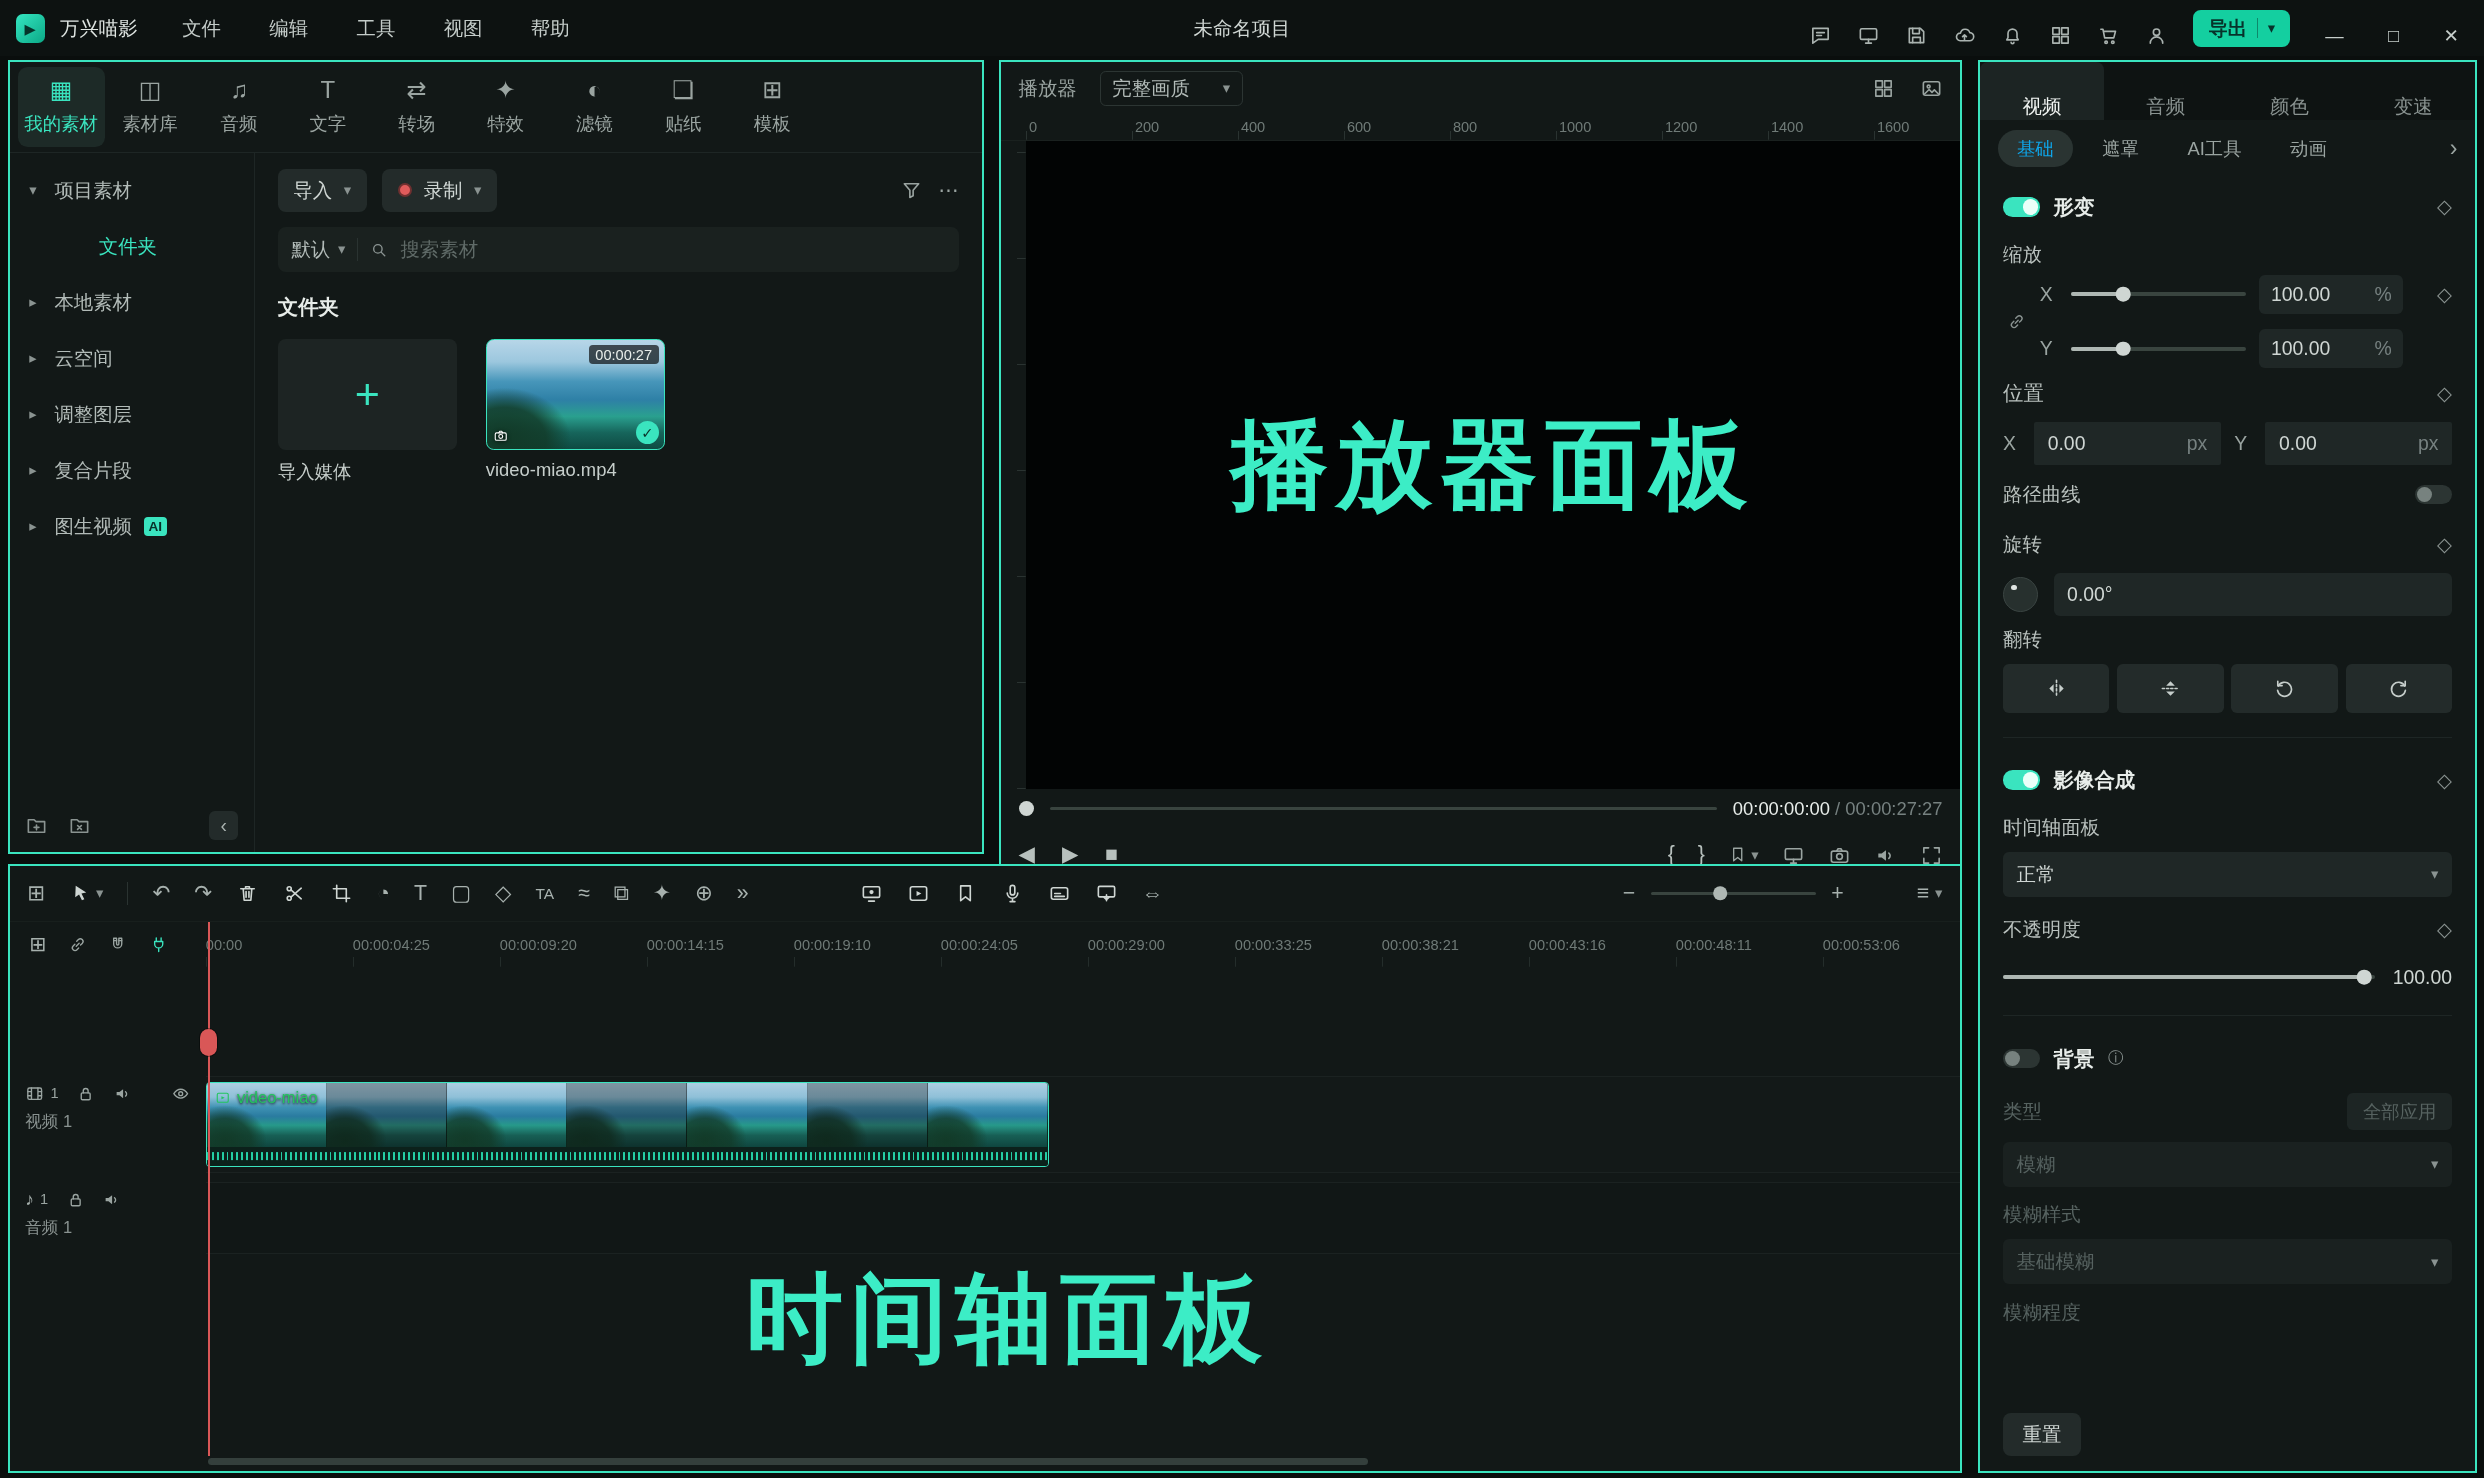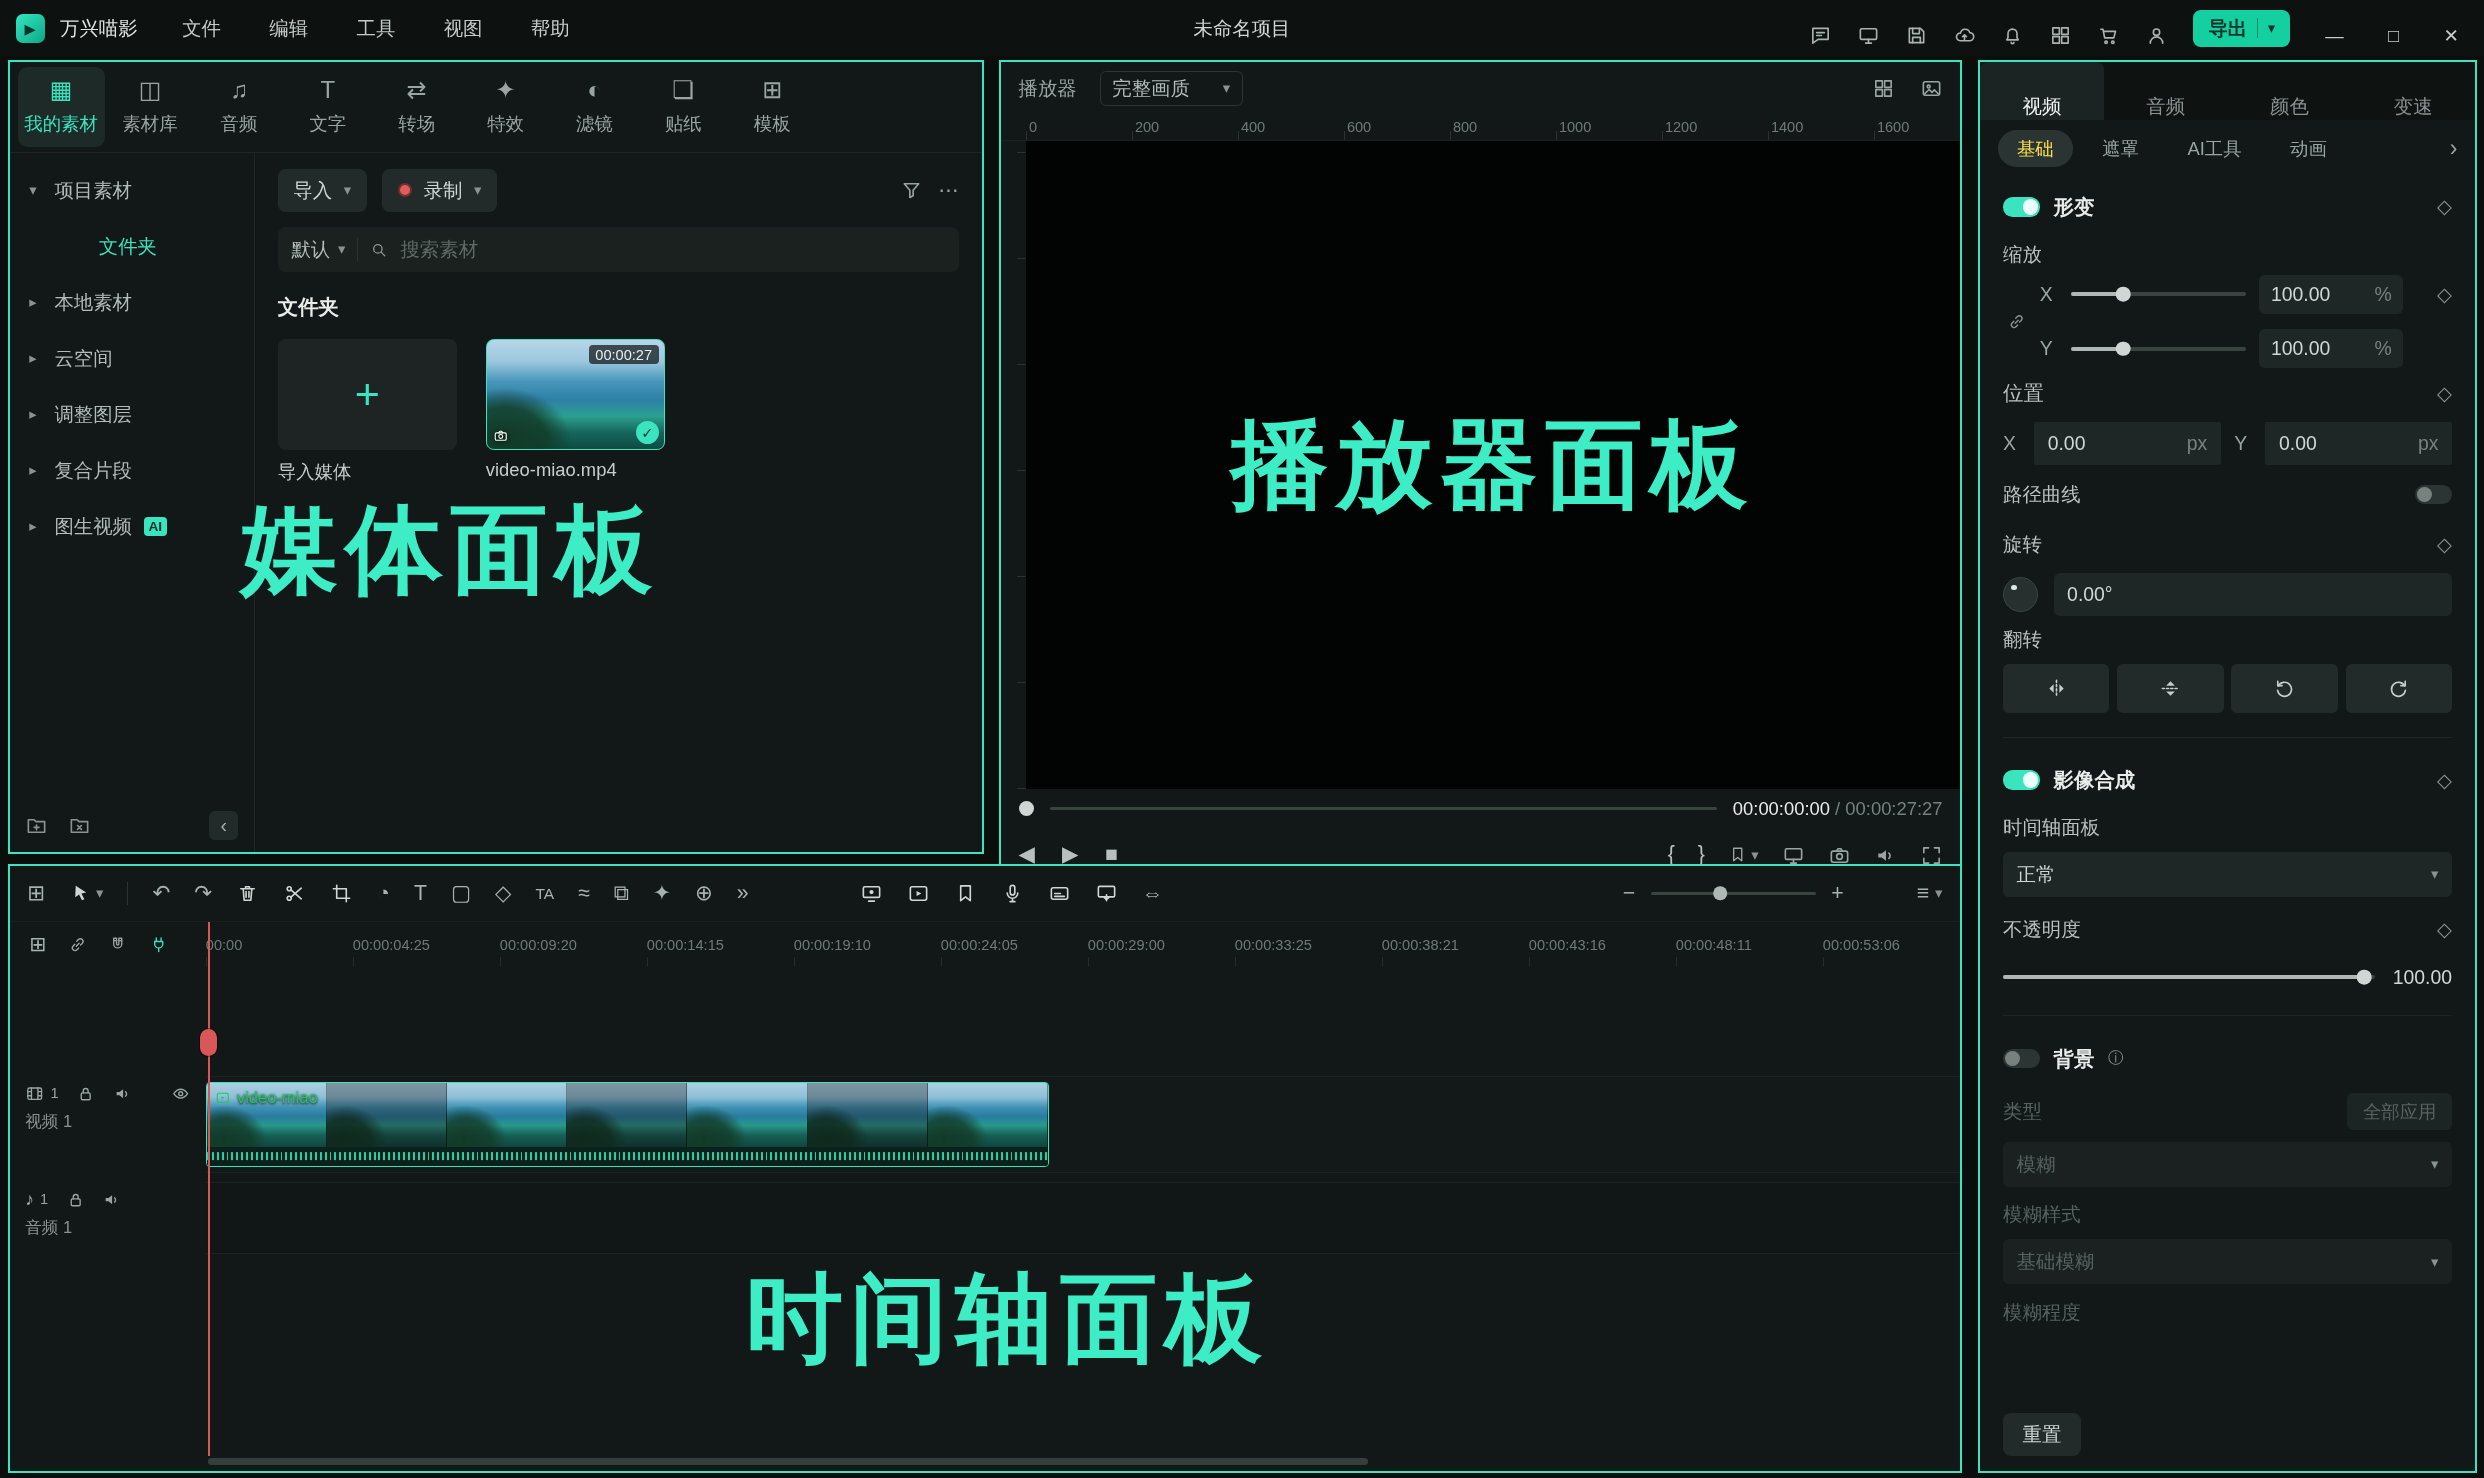--- a/index.html
+++ b/index.html
@@ -107,21 +107,21 @@
   #pl-controls .right{margin-left:auto;display:flex;align-items:center;gap:23px;color:#9aa4a1}
   .marker-grp{display:flex;align-items:center;gap:3.9px}
 
   
   #props{left:1978px;top:60px;width:499px;height:1413px;display:flex;flex-direction:column}
   #pr-tabs{height:58px;display:flex;background:#0e1312;flex:none}
   .pr-tab{flex:1;display:flex;align-items:flex-end;justify-content:center;color:#8a9391;font-size:19.4px}
   .pr-tab.active{background:#1c2423;color:#f0f4f2;border-radius:7.8px 7.8px 0 0}
   #pr-subtabs{height:56px;display:flex;align-items:center;gap:9.7px;padding:0 17.5px;flex:none}
   .pill{height:37px;display:flex;align-items:center;padding:0 19.4px;border-radius:18.4px;color:#9aa4a1;font-size:18.4px}
-  .pill.active{background:#2a3432;color:#fde047}
+  .pill.active{background:#2a3432;color:#0ea5e9}
   .chev{margin-left:auto;color:#9aa4a1;font-size:23px}
   #pr-body{flex:1;display:flex;flex-direction:column;padding:3.9px 23px 15.5px;position:relative}
   .sec{height:54px;gap:13.6px}
   .sec-title{font-size:20.4px;color:#e8edea;font-weight:bold}
   .lab{height:41px;color:#b9c1be}
   .lab.dis,.dis{color:var(--dis)}
   .toggle{width:37px;height:19.4px;border-radius:9.7px;position:relative;flex:none}
   .toggle.on{background:var(--acc)}
   .toggle.on::after{content:"";position:absolute;right:1.9px;top:1.9px;width:15.5px;height:15.5px;border-radius:50%;background:#eafff9}
   .toggle.off{background:#2c3533}
@@ -514,21 +514,20 @@
             <svg class="ic xs tile-cam" data-interactable="false" viewBox="0 0 16 16" width="15.5" height="15.5">
                 <use href="#s-camera"></use>
               </svg>
             <span class="tile-check" data-interactable="false">✓</span>
           </div>
           <span class="tile-label" data-interactable="false">video-miao.mp4</span>
         </div>
       </div>
     </div>
   </div>
-  <div class="overlay-label" data-interactable="false">媒体面板</div>
 </section>
 
 <section id="player" class="panel" data-interactable="false">
   <div id="pl-header">
     <span data-interactable="false">播放器</span>
     <div id="pl-quality" data-interactable="true">
       <span data-interactable="false">完整画质</span>
       <span class="car" data-interactable="false">▾</span>
     </div>
     <div class="hicons">

